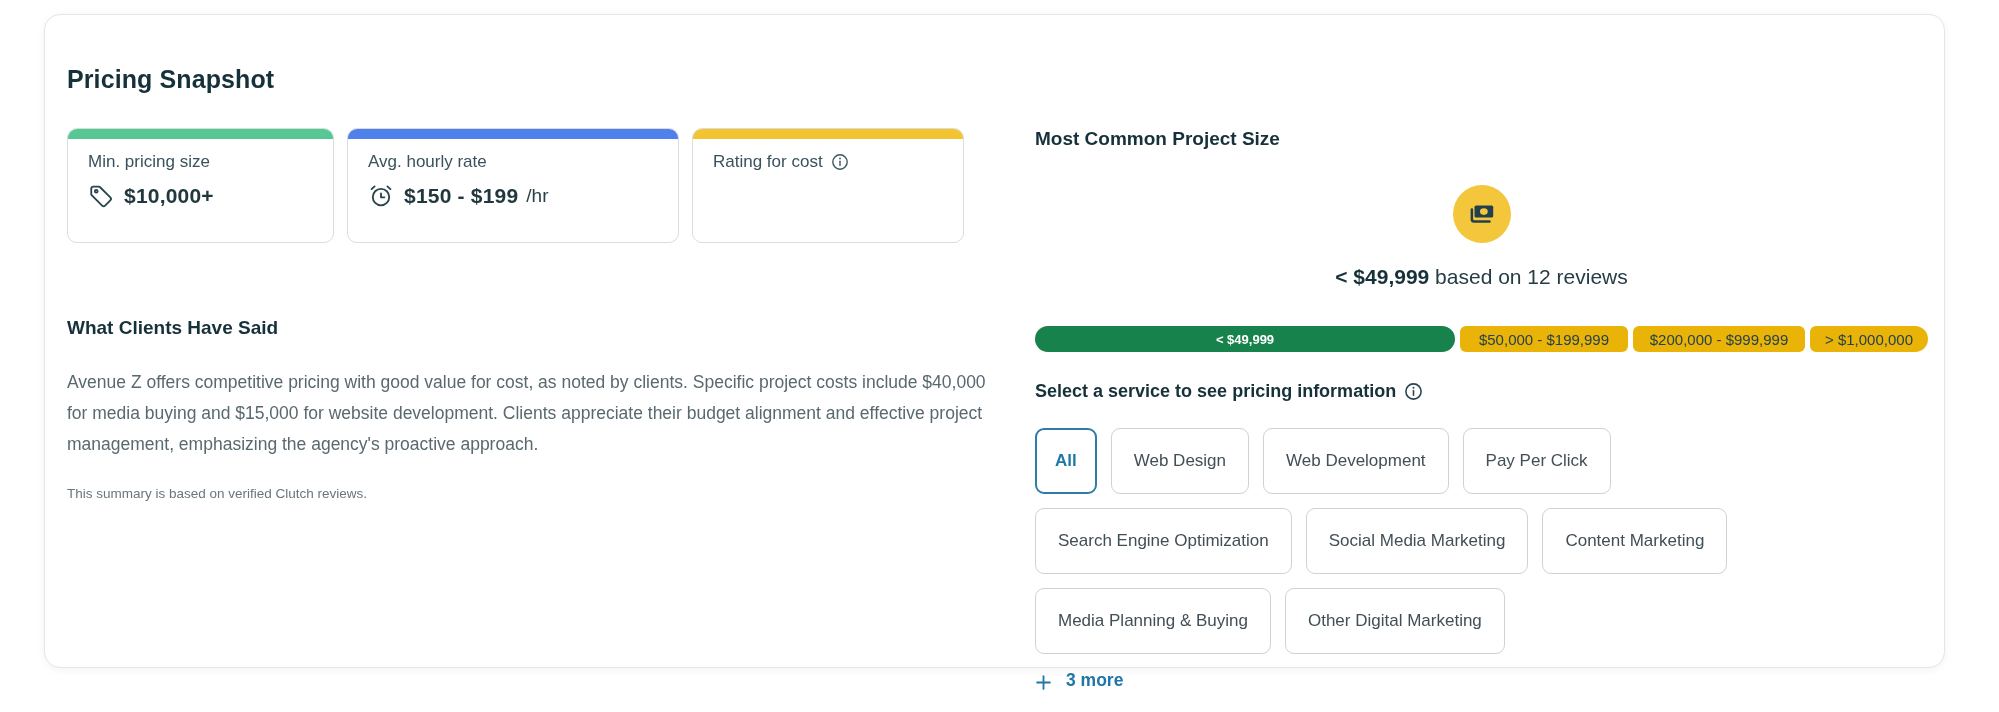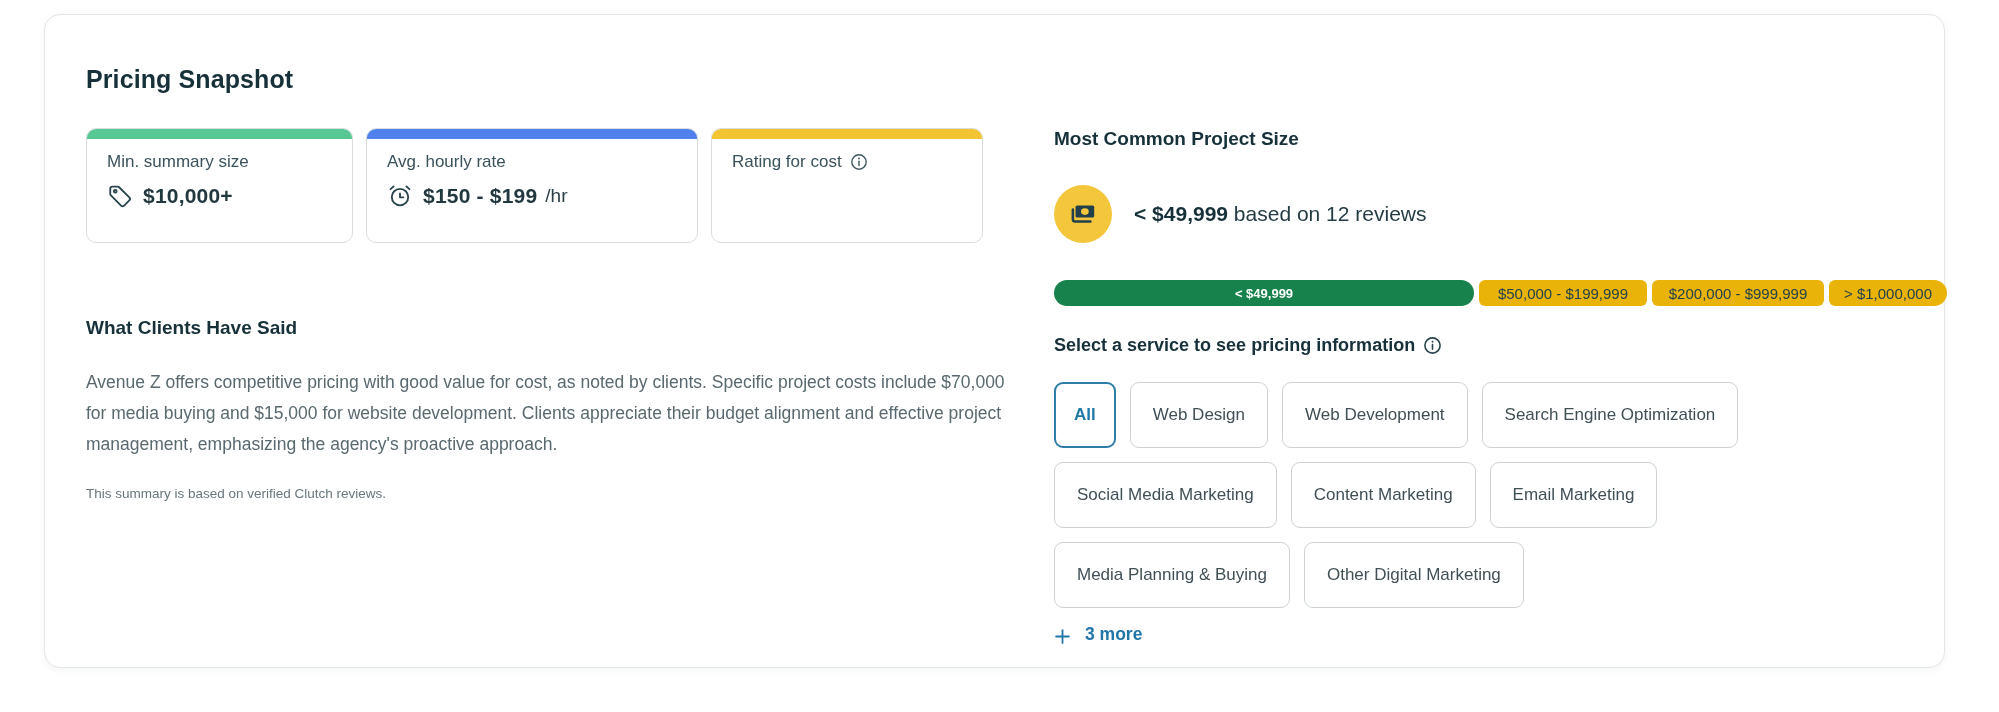--- a/index.html
+++ b/index.html
@@ -10,21 +10,21 @@
     overflow: hidden;
   }
   .panel {
     position: absolute;
     left: 44px; top: 14px;
     width: 1901px; height: 654px;
     background: #fff;
     border: 1px solid #e3e6e7;
     border-radius: 16px;
     box-shadow: 0 2px 8px rgba(23,49,59,.05);
-    padding: 36px 41px;
+    padding: 36px 22px;
     display: flex;
     gap: 36px;
   }
   
   .left-col { width: 932px; flex: none; }
   .page-title {
     margin: 14px 0 34px 0;
     font-size: 25px; font-weight: 700;
     color: #17313b; letter-spacing: .1px;
   }
@@ -66,21 +66,21 @@
     font-size: 17.5px; line-height: 31px; color: #59696f;
   }
   .said-disclaimer {
     margin-top: 26px;
     font-size: 13.5px; color: #68767c;
   }
 
   
   .right-col { flex: 1; padding-top: 77px; max-width: 900px; }
   .right-heading { font-size: 19px; font-weight: 700; color: #17313b; }
-  .money-row { margin-top: 35px; display: flex; align-items: center; gap: 22px; }
+  .money-row { margin-top: 35px; display: flex; align-items: center; gap: 22px; flex-direction: column; }
   .money-badge {
     width: 58px; height: 58px; border-radius: 50%;
     display: flex; align-items: center; justify-content: center;
     flex: none;
   }
   .money-text { font-size: 21px; color: #253c44; }
   .money-text .hl { font-weight: 700; color: #17313b; }
 
   .size-bar { margin-top: 37px; display: flex; gap: 5px; height: 26px; }
   .seg {
@@ -137,21 +137,21 @@
 <section class="panel">
 
   <div class="left-col">
     <h1 class="page-title">Pricing Snapshot</h1>
 
     <div class="cards">
 
       <div class="stat-card card-1">
         <div class="strip" style="background: rgb(87, 199, 147);"></div>
         <div class="card-body">
-          <div class="card-label">Min. summary size</div>
+          <div class="card-label">Min. pricing size</div>
           <div class="value-row">
             <span class="icon">
               <svg width="26" height="26" viewBox="0 0 24 24" fill="none" stroke="#2a454e" stroke-width="1.7" stroke-linecap="round" stroke-linejoin="round">
                 <path d="M20.6 13.3 L11.2 3.9 A2 2 0 0 0 9.8 3.3 H5 A2 2 0 0 0 3 5.3 v4.8 a2 2 0 0 0 .6 1.4 l9.4 9.4 a2 2 0 0 0 2.8 0 l4.8 -4.8 a2 2 0 0 0 0 -2.8 Z"></path>
                 <circle cx="7.6" cy="7.6" r="1.3"></circle>
               </svg>
             </span>
             <span class="value">$10,000+</span>
             <span class="suffix"></span>
           </div>
@@ -188,21 +188,21 @@
                 <path d="M9 8.2 V12.6" stroke-linecap="round"></path>
                 <circle cx="9" cy="5.5" r="0.9" fill="#3e565f" stroke="none"></circle>
               </svg>
             </span>
           </div>
         </div>
       </div>
     </div>
 
     <h2 class="said-heading">What Clients Have Said</h2>
-    <p class="said-body">Avenue Z offers competitive pricing with good value for cost, as noted by clients. Specific project costs include $70,000 for media buying and $15,000 for website development. Clients appreciate their budget alignment and effective project management, emphasizing the agency's proactive approach.</p>
+    <p class="said-body">Avenue Z offers competitive pricing with good value for cost, as noted by clients. Specific project costs include $40,000 for media buying and $15,000 for website development. Clients appreciate their budget alignment and effective project management, emphasizing the agency's proactive approach.</p>
     <p class="said-disclaimer">This summary is based on verified Clutch reviews.</p>
   </div>
 
   <div class="right-col">
     <h2 class="right-heading">Most Common Project Size</h2>
 
     <div class="money-row">
       <div class="money-badge" style="background: rgb(244, 198, 60);">
         <span class="icon">
           <svg width="32" height="32" viewBox="0 0 24 24" fill="none">
@@ -233,24 +233,24 @@
           <path d="M9 8.2 V12.6" stroke-linecap="round"></path>
           <circle cx="9" cy="5.5" r="0.9" fill="#2a454e" stroke="none"></circle>
         </svg>
       </span>
     </h3>
 
     <div class="chips">
       <button class="chip selected">All</button>
       <button class="chip">Web Design</button>
       <button class="chip">Web Development</button>
+      <button class="chip">Pay Per Click</button>
       <button class="chip">Search Engine Optimization</button>
       <button class="chip">Social Media Marketing</button>
       <button class="chip">Content Marketing</button>
-      <button class="chip">Email Marketing</button>
       <button class="chip">Media Planning &amp; Buying</button>
       <button class="chip">Other Digital Marketing</button>
     </div>
 
     <button class="more-link">
       <span class="icon">
         <svg width="17" height="17" viewBox="0 0 16 16" fill="none" stroke="#2176a8" stroke-width="1.7" stroke-linecap="round">
           <path d="M8 2 V14"></path>
             <path d="M2 8 H14"></path>
         </svg>

